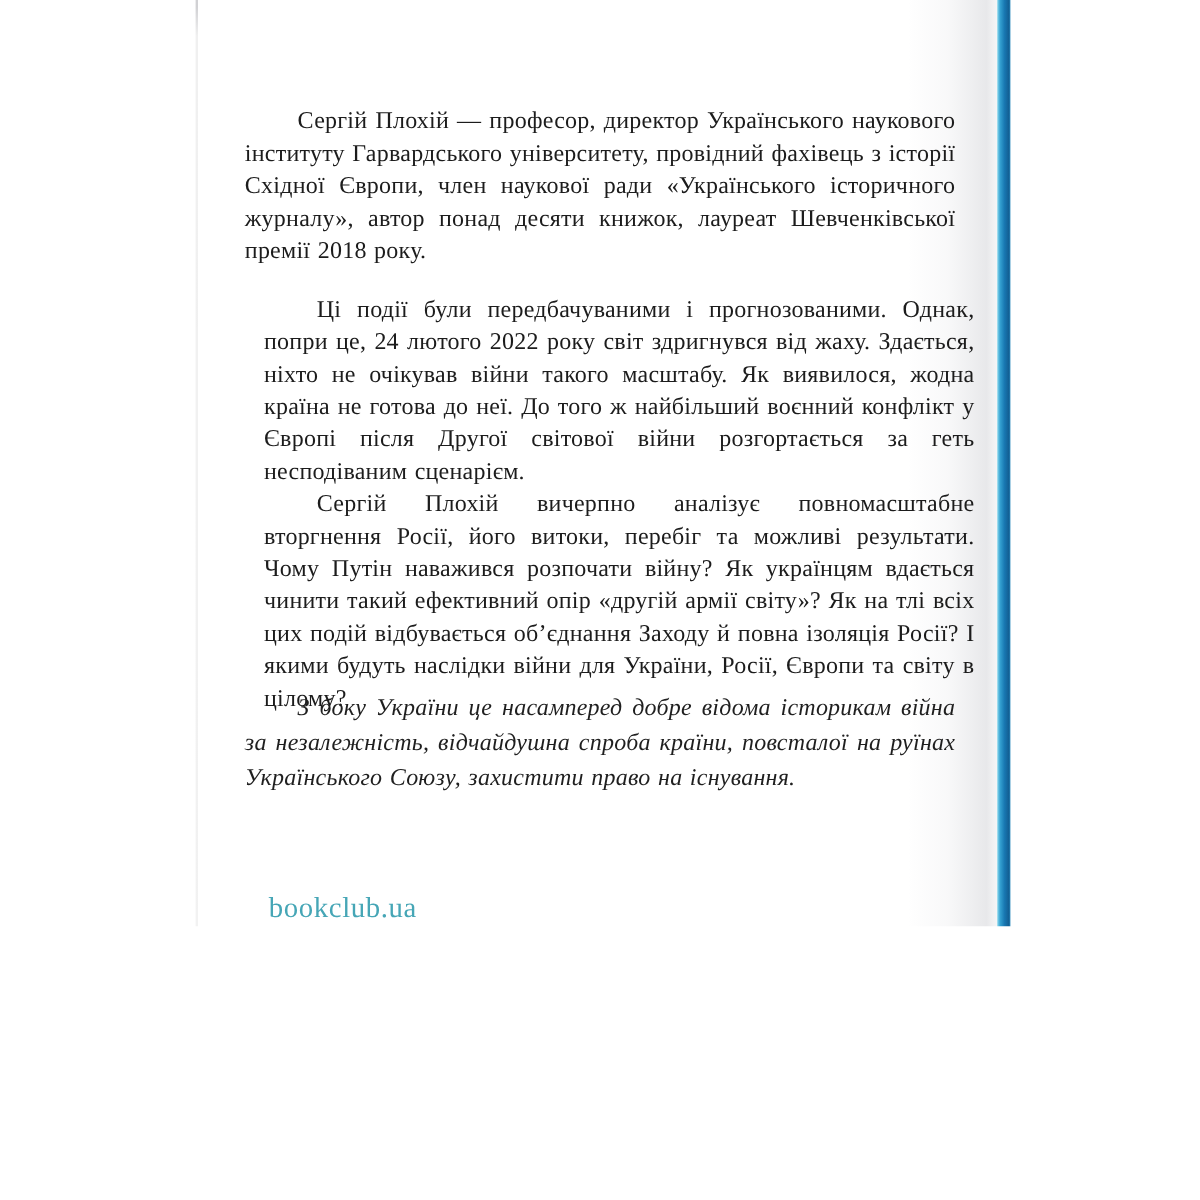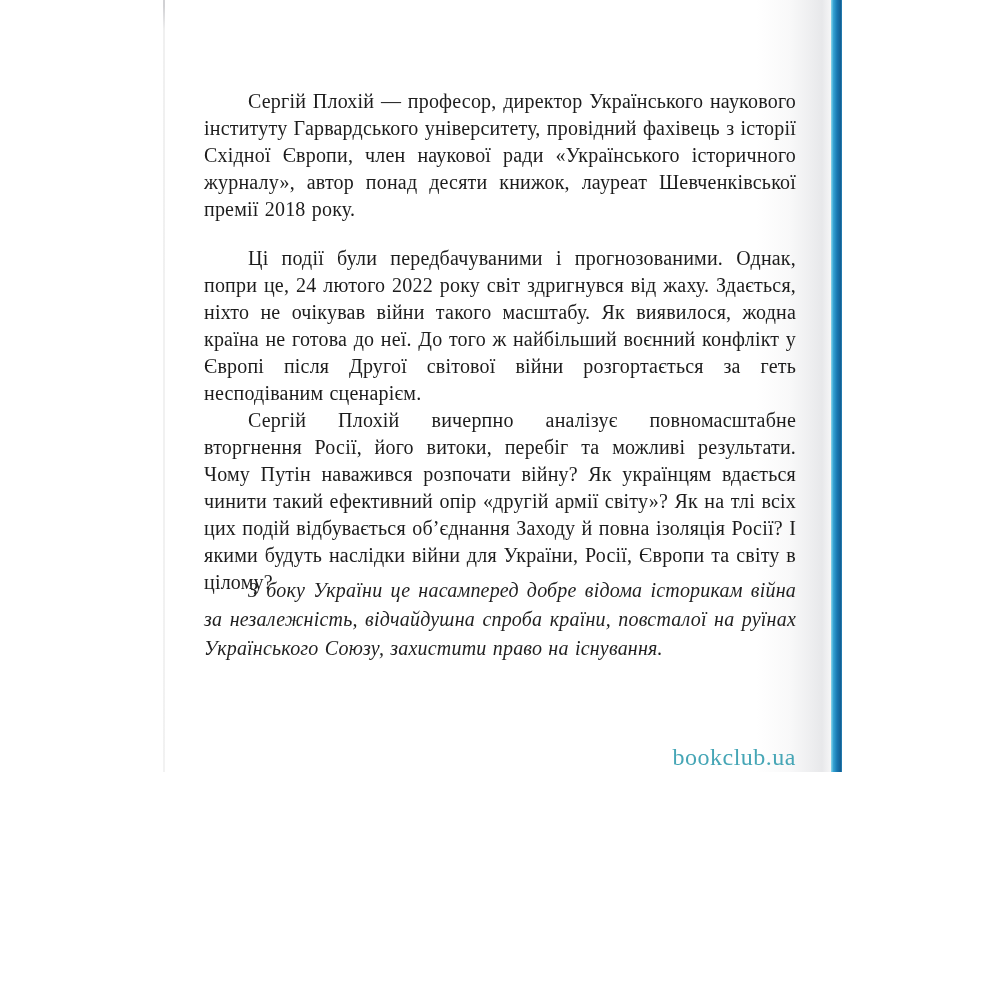--- a/index.html
+++ b/index.html
@@ -32,37 +32,37 @@
     background:linear-gradient(to right,#8fd9ec 0%, #35a2d2 22%, #1878b2 55%, #135f93 88%, #2a89bd 100%);
   }
   .content{position:absolute;left:204px;top:0;width:592px;height:1000px;}
   .body-par{
     margin:0;
     font-size:20px;line-height:27px;color:#1c1c1c;
     text-align:justify;text-indent:44px;
     letter-spacing:0.2px;word-spacing:1px;
   }
   .author-bio{position:absolute;top:88px;left:0;width:592px;}
-  .annotation{position:absolute;top:245px;left:0;width:592px;}
+  .annotation{position:absolute;top:245px;left:16px;width:592px;}
   .quote-block{position:absolute;top:576px;left:0;width:592px;}
   .quote{
     margin:0;
     font-style:italic;
     font-size:20px;line-height:29px;color:#1f1f1f;
     text-align:justify;text-indent:44px;
     letter-spacing:0.2px;word-spacing:1px;
   }
   .attribution{
     position:absolute;top:649px;left:0;width:584px;
     text-align:right;font-style:italic;
     font-size:21px;line-height:28px;color:#1f1f1f;
   }
   .publisher{
     position:absolute;top:742px;left:0;width:592px;
-    text-align:right;padding-left:20px;box-sizing:border-box;
+    text-align:left;padding-left:20px;box-sizing:border-box;
     font-size:24px;line-height:30px;
     color:#46a6b6;
     letter-spacing:0.5px;
     cursor:pointer;
   }
   .barcode-block{position:absolute;top:772px;left:207px;width:210px;}
   .isbn-label{
     width:210px;
     font-family:"Liberation Mono","DejaVu Sans Mono",monospace;
     font-size:13px;line-height:16px;letter-spacing:0.5px;

